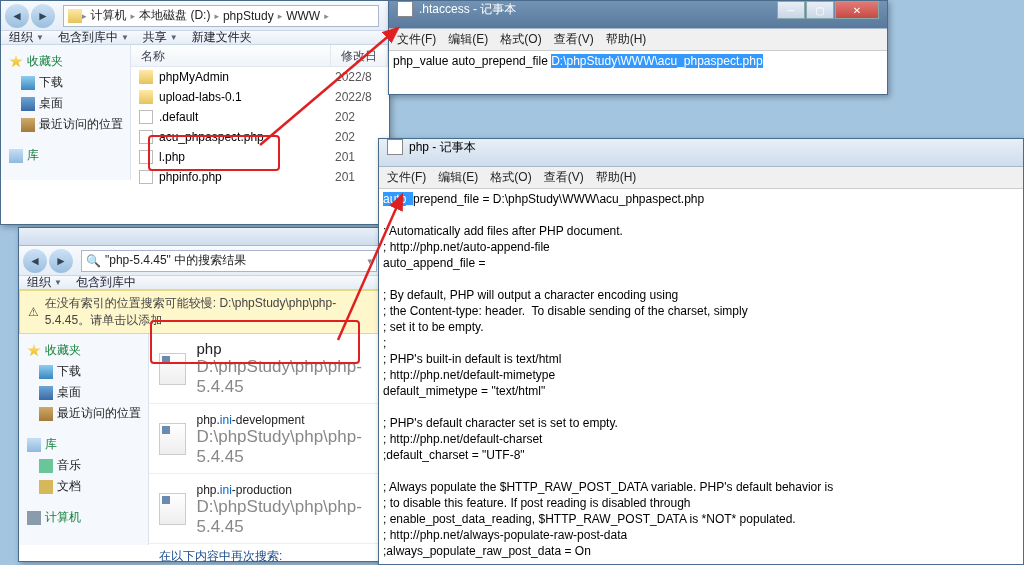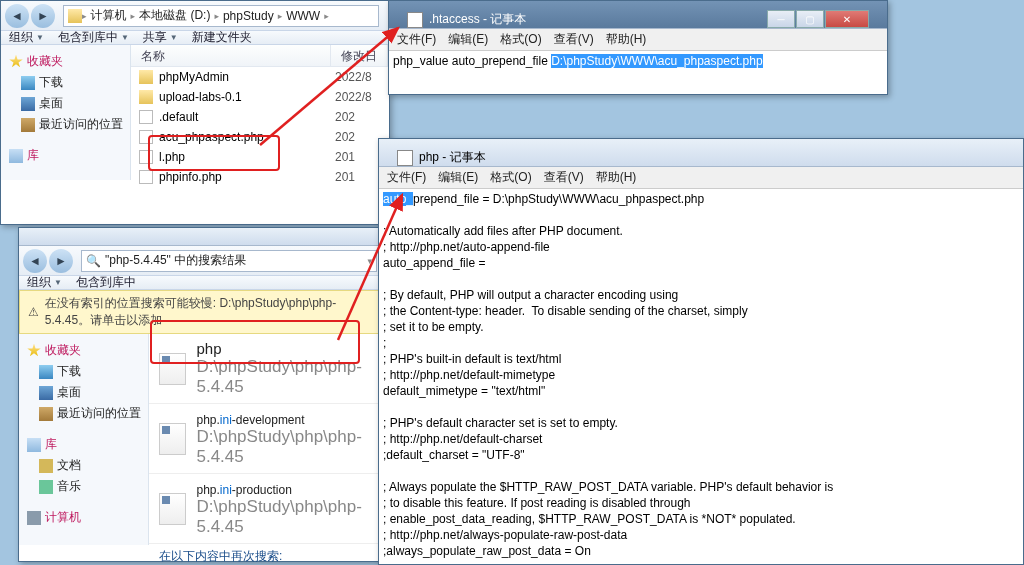--- a/index.html
+++ b/index.html
@@ -1,35 +1,35 @@
 <!DOCTYPE html>
 <html><head>
 <meta charset="utf-8">
 <style>
   *{box-sizing:border-box;margin:0;padding:0;font-family:"Microsoft YaHei","Segoe UI",sans-serif;font-size:12px}
   body{background:#a3c5e0;width:1024px;height:565px;overflow:hidden;position:relative}
   .win{position:absolute;background:#fff;border:1px solid #4a6c8c;box-shadow:2px 2px 6px rgba(0,0,0,0.3)}
-  .titlebar{background:linear-gradient(to bottom,#e8f0f8,#cfdced);height:28px;display:flex;align-items:flex-end;padding:0 18px;border-bottom:1px solid #a7b8cd}
+  .titlebar{background:linear-gradient(to bottom,#e8f0f8,#cfdced);height:28px;display:flex;align-items:flex-start;padding:0 8px;border-bottom:1px solid #a7b8cd}
   .titlebar.dark{background:linear-gradient(to bottom,#7393b5,#5a7a9d);color:#fff}
   .title-ico{width:16px;height:16px;margin-right:6px;background:#fff;border:1px solid #888}
   .wbtns{margin-left:auto;display:flex;gap:1px}
   .wbtn{width:28px;height:18px;background:linear-gradient(to bottom,#e8eef6,#c9d6e8);border:1px solid #8aa;display:flex;align-items:center;justify-content:center;font-size:10px}
   .wbtn.close{background:linear-gradient(to bottom,#e07a75,#c84a44);color:#fff;width:44px}
   .nav{height:30px;background:linear-gradient(to bottom,#f7fafd,#e6edf5);display:flex;align-items:center;padding:0 4px;border-bottom:1px solid #c9d6e8}
   .navbtn{width:24px;height:24px;border-radius:50%;background:linear-gradient(to bottom,#cde2f5,#9abedf);margin-right:2px;display:flex;align-items:center;justify-content:center;color:#345}
   .addr{flex:1;height:22px;background:#fff;border:1px solid #a7b8cd;display:flex;align-items:center;padding:0 4px;margin:0 6px}
   .addr .seg{padding:0 4px;color:#222}
   .addr .sep{color:#888;font-size:9px}
   .toolbar{height:14px;display:flex;align-items:center;padding:0 8px;gap:14px;background:linear-gradient(to bottom,#f7fafd,#e6edf5);border-bottom:1px solid #c9d6e8}
   .tbtn{color:#223;cursor:pointer;display:flex;align-items:center;gap:3px}
   .dd{font-size:8px;color:#567}
   .body{display:flex;height:calc(100% - 88px)}
   .side{width:130px;background:#f5f8fc;border-right:1px solid #dbe4ee;padding:6px 0;overflow:hidden}
   .sgrp{margin-bottom:10px}
-  .sgrp h4{font-size:12px;font-weight:normal;color:#be185d;padding:2px 8px;display:flex;align-items:center;gap:4px}
+  .sgrp h4{font-size:12px;font-weight:normal;color:#15803d;padding:2px 8px;display:flex;align-items:center;gap:4px}
   .sitem{padding:2px 6px 2px 20px;display:flex;align-items:center;gap:4px;color:#222;cursor:pointer}
   .ico{width:14px;height:14px;display:inline-block}
   .ico.fav{background:linear-gradient(#ffe08a,#e6b800);clip-path:polygon(50% 0,61% 35%,98% 35%,68% 57%,79% 91%,50% 70%,21% 91%,32% 57%,2% 35%,39% 35%)}
   .ico.dl{background:linear-gradient(#8ecdf0,#3a87c1)}
   .ico.desk{background:linear-gradient(#6da6d6,#3a6aa4)}
   .ico.recent{background:linear-gradient(#cfa968,#a37a3a)}
   .ico.lib{background:linear-gradient(#c7dff5,#8fb9df)}
   .ico.vid{background:#c65a9a}
   .ico.pic{background:#5aa0c6}
   .ico.doc{background:#d4b85a}
@@ -217,26 +217,26 @@
             <span class="ico recent"></span>
             <span>最近访问的位置</span>
           </div>
       </div>
       <div class="sgrp">
         <h4>
             <span class="ico lib"></span>
             <span>库</span>
           </h4>
         <div class="sitem">
+            <span class="ico mus"></span>
+            <span>音乐</span>
+          </div>
+        <div class="sitem">
             <span class="ico doc"></span>
             <span>文档</span>
-          </div>
-        <div class="sitem">
-            <span class="ico mus"></span>
-            <span>音乐</span>
           </div>
       </div>
       <div class="sgrp">
         <h4>
             <span class="ico pc"></span>
             <span>计算机</span>
           </h4>
       </div>
     </div>
     <div class="files">

